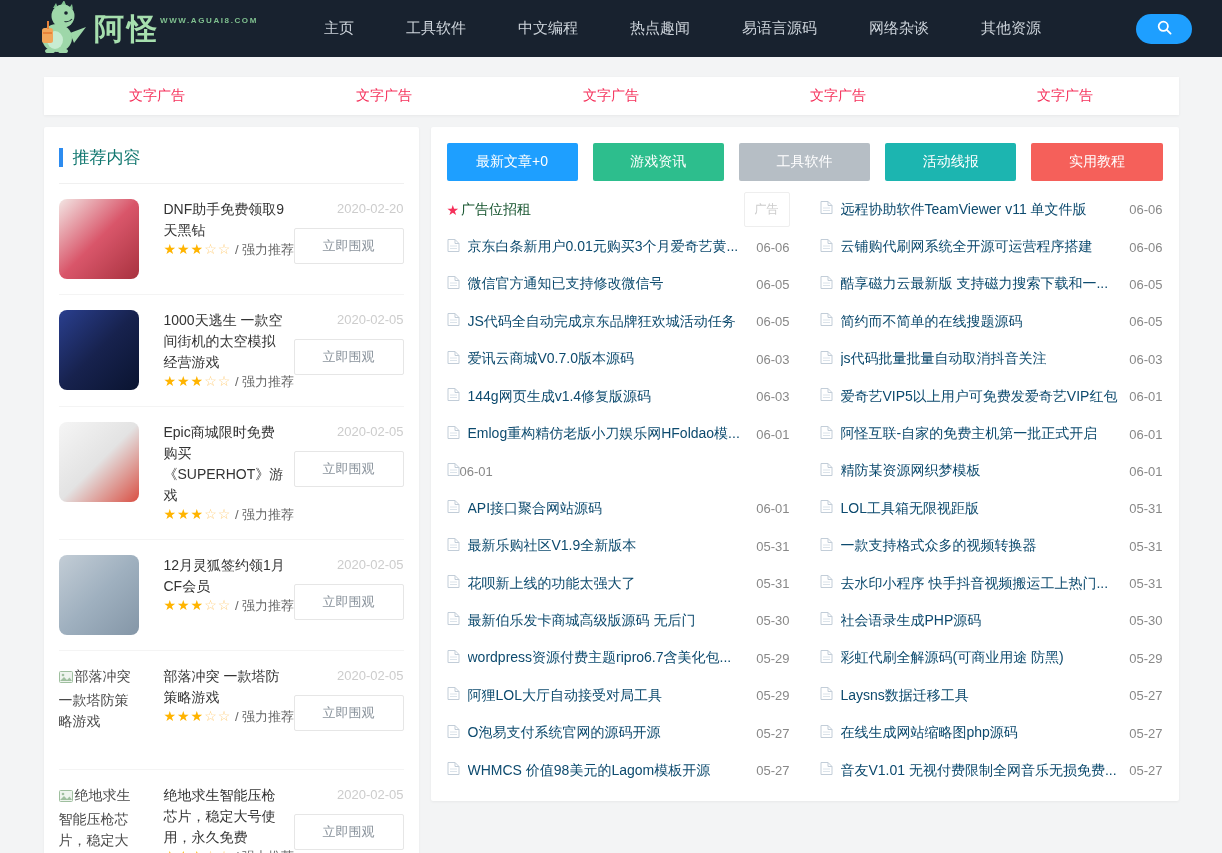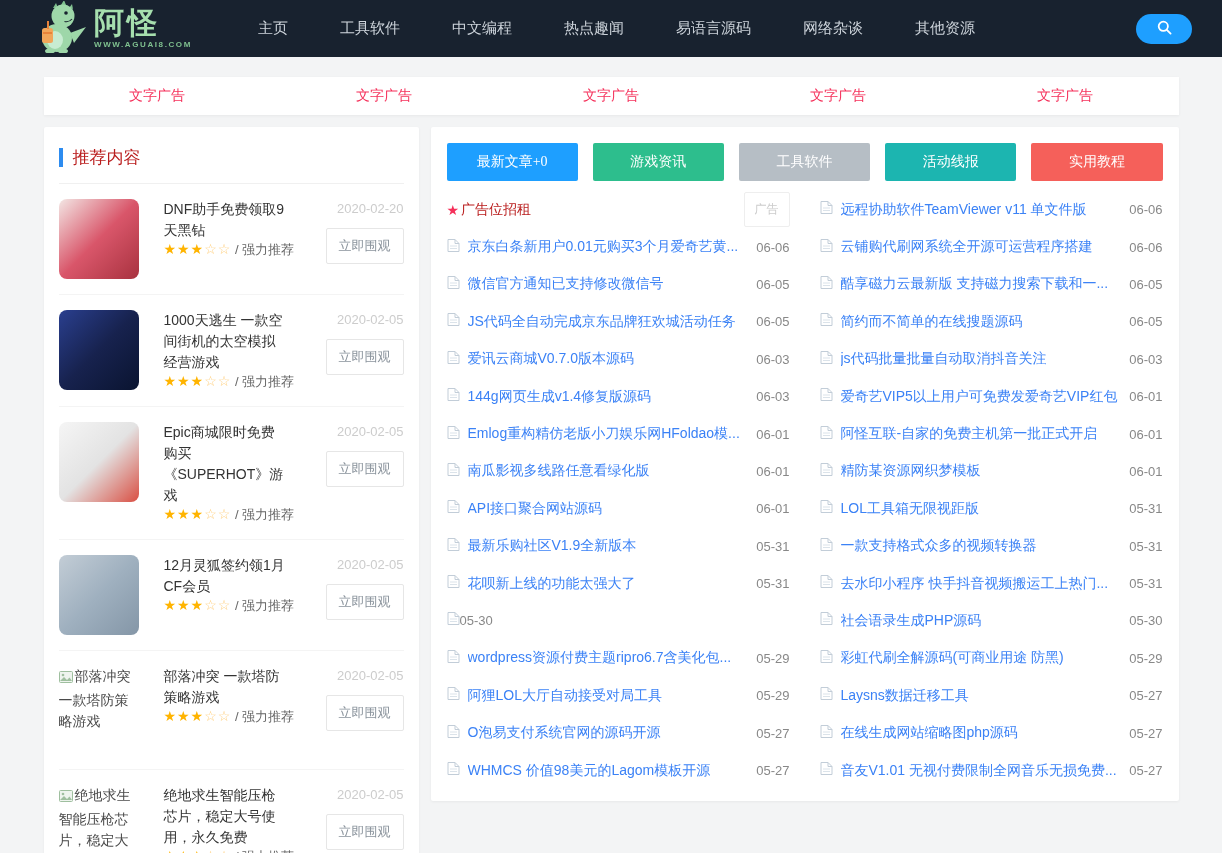--- a/index.html
+++ b/index.html
@@ -13,21 +13,21 @@
   }
   a { text-decoration:none; }
 
   
   .navbar {
     height:57px; background:#18222f;
     display:flex; align-items:center;
     padding:0 30px;
   }
   .logo { display:flex; align-items:center; gap:6px; cursor:pointer; }
-  .logo-text { display:flex; flex-direction:column; line-height:1; }
+  .logo-text { display:flex; flex-direction:row; line-height:1; }
   .logo-title { font-size:30px; font-weight:bold; color:#a6dfae; letter-spacing:3px; }
   .logo-url { font-size:8px; font-weight:bold; color:#7fc08f; letter-spacing:1.6px; margin-top:3px; }
   .nav-menu { display:flex; list-style:none; margin-left:40px; }
   .nav-item {
     color:#cdd4db; font-size:15px; padding:0 26px; height:57px;
     display:flex; align-items:center; cursor:pointer;
   }
   .search-btn {
     margin-left:auto; width:56px; height:30px; border-radius:15px;
     background:#1E9FFF; border:none; cursor:pointer;
@@ -50,21 +50,21 @@
   }
   .panel { background:#fff; box-shadow:0 1px 3px rgba(0,0,0,.05); border-radius:2px; }
 
   
   .rec-panel { width:375px; padding:0 15px; }
   .rec-header {
     display:flex; align-items:center; gap:10px;
     padding:19px 0 14px; border-bottom:1px solid #f0f0f0;
   }
   .rec-header-bar { width:4px; height:19px; background:#2d8cf0; }
-  .rec-header-title { font-size:17px; color:#b91c1c; }
+  .rec-header-title { font-size:17px; color:#0f766e; }
   .rec-item { display:flex; gap:25px; padding:15px 0; border-bottom:1px solid #f4f4f4; }
   .rec-item:last-child { border-bottom:none; }
   .thumb {
     width:80px; height:80px; border-radius:8px; flex-shrink:0; cursor:pointer;
     overflow:hidden;
   }
   .thumb-broken {
     width:80px; height:88px; flex-shrink:0; overflow:hidden; cursor:pointer;
     font-size:14px; color:#4a4a4a; line-height:1.55; word-break:break-all;
   }
@@ -74,36 +74,36 @@
     font-size:14px; color:#333; line-height:1.5;
     max-height:42px; overflow:hidden; cursor:pointer;
   }
   .rec-rate { font-size:13px; color:#666; white-space:nowrap; }
   .stars-full { color:#ffb400; font-size:14px; letter-spacing:1px; }
   .stars-empty { color:#ffcf7e; font-size:14px; letter-spacing:1px; }
   .rec-side { width:92px; flex-shrink:0; display:flex; flex-direction:column; align-items:flex-end; gap:12px; }
   .rec-date { font-size:13px; color:#ccc; margin-top:2px; }
   .rec-btn {
     background:#fff; border:1px solid #e6e6e6; border-radius:2px;
-    color:#8a939c; font-size:13px; padding:8px 12px; cursor:pointer; white-space:nowrap;
+    color:#8a939c; font-size:13px; padding:8px 28px; cursor:pointer; white-space:nowrap;
   }
 
   
   .art-panel { width:748px; padding:16px 16px 12px; }
   .cat-row { display:flex; justify-content:space-between; gap:15px; }
   .cat-btn {
     flex:1; height:38px; border:none; border-radius:2px;
     color:#fff; font-size:14px; cursor:pointer;
   }
   .art-grid { display:flex; gap:30px; margin-top:10px; }
   .art-col { flex:1; min-width:0; }
   .art-row { display:flex; align-items:center; height:37.4px; }
   .doc-ico { flex-shrink:0; }
   .art-title {
-    flex:1; min-width:0; margin:0 10px 0 8px; font-size:14px; color:#3b82f6;
+    flex:1; min-width:0; margin:0 10px 0 8px; font-size:14px; color:#0c4a6e;
     white-space:nowrap; overflow:hidden; text-overflow:ellipsis; cursor:pointer;
   }
   .art-date { font-size:13px; color:#888; flex-shrink:0; }
   .adrent-row { display:flex; align-items:center; height:37.4px; }
   .adrent-star { font-size:14px; margin-right:2px; }
   .adrent-label { font-size:14px; cursor:pointer; }
   .adrent-badge {
     margin-left:auto; border:1px solid #eee; color:#ccc; font-size:12px;
     padding:8px 10px; border-radius:2px;
   }
@@ -289,35 +289,35 @@
       <span class="rec-date">2020-02-05</span>
       <button class="rec-btn">立即围观</button>
     </div>
   </div>
 
 </div>
   </div>
 
   <div class="panel art-panel">
     <div class="cat-row" id="cat-buttons">
-  <button class="cat-btn" style="background: rgb(30, 159, 255); font-family: Liberation Serif, serif;">最新文章+0</button>
+  <button class="cat-btn" style="background: rgb(30, 159, 255);">最新文章+0</button>
 
   <button class="cat-btn" style="background: rgb(45, 190, 141);">游戏资讯</button>
 
   <button class="cat-btn" style="background: rgb(182, 190, 197);">工具软件</button>
 
   <button class="cat-btn" style="background: rgb(28, 181, 176);">活动线报</button>
 
   <button class="cat-btn" style="background: rgb(245, 96, 90);">实用教程</button>
 </div>
     <div class="art-grid">
       <div class="art-col">
         <div class="adrent-row">
           <span class="adrent-star" style="color: rgb(245, 48, 90);">★</span>
-          <a class="adrent-label" style="color: #b91c1c; font-family: Liberation Serif, serif;">广告位招租</a>
+          <a class="adrent-label" style="color: #14532d; font-family: Liberation Serif, serif;">广告位招租</a>
           <span class="adrent-badge">广告</span>
         </div>
         <div id="art-left">
   <div class="art-row">
     <span class="doc-ico">
       <svg width="13" height="15" viewBox="0 0 13 15">
         <path d="M1 1.5 h7 l4 4 v8 h-11 z" fill="#fff" stroke="#c2cdd8" stroke-width="1"></path>
         <path d="M8 1.5 v4 h4" fill="none" stroke="#c2cdd8" stroke-width="1"></path>
         <line x1="3" y1="8" x2="10" y2="8" stroke="#dbe3ea" stroke-width="1"></line>
         <line x1="3" y1="10.5" x2="10" y2="10.5" stroke="#dbe3ea" stroke-width="1"></line>
@@ -394,21 +394,20 @@
 
   <div class="art-row">
     <span class="doc-ico">
       <svg width="13" height="15" viewBox="0 0 13 15">
         <path d="M1 1.5 h7 l4 4 v8 h-11 z" fill="#fff" stroke="#c2cdd8" stroke-width="1"></path>
         <path d="M8 1.5 v4 h4" fill="none" stroke="#c2cdd8" stroke-width="1"></path>
         <line x1="3" y1="8" x2="10" y2="8" stroke="#dbe3ea" stroke-width="1"></line>
         <line x1="3" y1="10.5" x2="10" y2="10.5" stroke="#dbe3ea" stroke-width="1"></line>
       </svg>
     </span>
-    <a class="art-title">南瓜影视多线路任意看绿化版</a>
     <span class="art-date">06-01</span>
   </div>
 
   <div class="art-row">
     <span class="doc-ico">
       <svg width="13" height="15" viewBox="0 0 13 15">
         <path d="M1 1.5 h7 l4 4 v8 h-11 z" fill="#fff" stroke="#c2cdd8" stroke-width="1"></path>
         <path d="M8 1.5 v4 h4" fill="none" stroke="#c2cdd8" stroke-width="1"></path>
         <line x1="3" y1="8" x2="10" y2="8" stroke="#dbe3ea" stroke-width="1"></line>
         <line x1="3" y1="10.5" x2="10" y2="10.5" stroke="#dbe3ea" stroke-width="1"></line>
@@ -446,20 +445,21 @@
 
   <div class="art-row">
     <span class="doc-ico">
       <svg width="13" height="15" viewBox="0 0 13 15">
         <path d="M1 1.5 h7 l4 4 v8 h-11 z" fill="#fff" stroke="#c2cdd8" stroke-width="1"></path>
         <path d="M8 1.5 v4 h4" fill="none" stroke="#c2cdd8" stroke-width="1"></path>
         <line x1="3" y1="8" x2="10" y2="8" stroke="#dbe3ea" stroke-width="1"></line>
         <line x1="3" y1="10.5" x2="10" y2="10.5" stroke="#dbe3ea" stroke-width="1"></line>
       </svg>
     </span>
+    <a class="art-title">最新伯乐发卡商城高级版源码 无后门</a>
     <span class="art-date">05-30</span>
   </div>
 
   <div class="art-row">
     <span class="doc-ico">
       <svg width="13" height="15" viewBox="0 0 13 15">
         <path d="M1 1.5 h7 l4 4 v8 h-11 z" fill="#fff" stroke="#c2cdd8" stroke-width="1"></path>
         <path d="M8 1.5 v4 h4" fill="none" stroke="#c2cdd8" stroke-width="1"></path>
         <line x1="3" y1="8" x2="10" y2="8" stroke="#dbe3ea" stroke-width="1"></line>
         <line x1="3" y1="10.5" x2="10" y2="10.5" stroke="#dbe3ea" stroke-width="1"></line>

